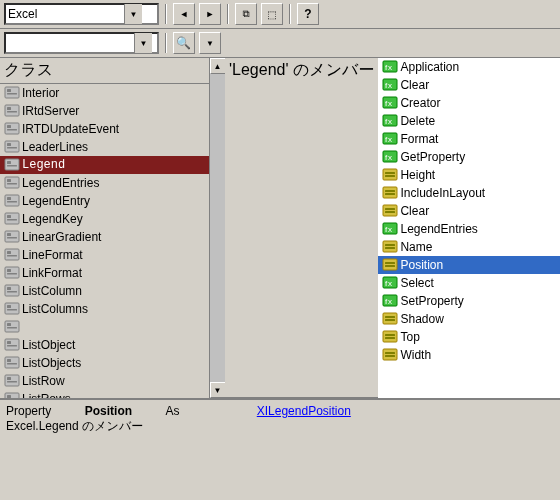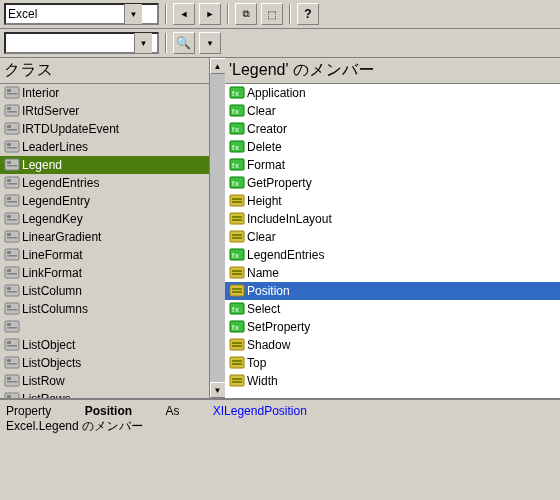--- a/index.html
+++ b/index.html
@@ -46,21 +46,20 @@
       background: #d4d0c8;
       border-bottom: 1px solid #808080;
     }
     .main-area {
       display: flex;
       height: 340px;
     }
     .right-panel {
       flex: 1;
       display: flex;
-      flex-direction: column;
       background: white;
     }
     .panel-title {
       background: #d4d0c8;
       padding: 2px 4px;
       font-size: 16px;
       border-bottom: 1px solid #808080;
     }
     .list-area {
       flex: 1;
@@ -70,22 +69,23 @@
     .list-item {
       display: flex;
       align-items: center;
       padding: 1px 4px;
       height: 18px;
       cursor: pointer;
       white-space: nowrap;
       font-size: 12px;
     }
     .list-item.selected {
-      background: #4d7c0f;
+      background: #7f1d1d;
       color: white;
+      font-family: Liberation Mono, monospace;
     }
     .list-item.highlighted {
       background: #316ac5;
       color: white;
     }
     
     .list-area::-webkit-scrollbar { width: 16px; }
     .list-area::-webkit-scrollbar-track { background: #d4d0c8; }
     .list-area::-webkit-scrollbar-thumb { background: #c0c0c0; border: 1px solid #808080; }
     .status-bar {
@@ -99,21 +99,23 @@
       display: flex;
       align-items: center;
       gap: 15px;
       flex-wrap: wrap;
     }
     .status-bold {
       font-weight: bold;
     }
     .status-link {
       color: #0000ff;
+      text-decoration: underline;
       cursor: pointer;
+      margin-left: 44px;
     }
 
     .scrollbar-right {
       width: 16px;
       background: #d4d0c8;
       border-left: 1px solid #808080;
       display: flex;
       flex-direction: column;
       align-items: center;
     }

